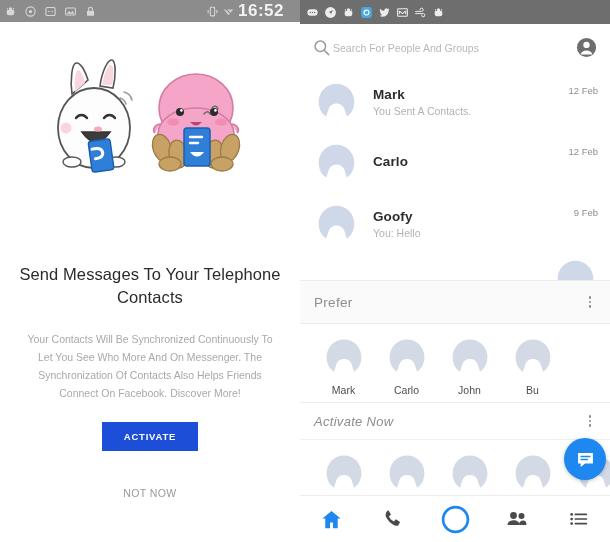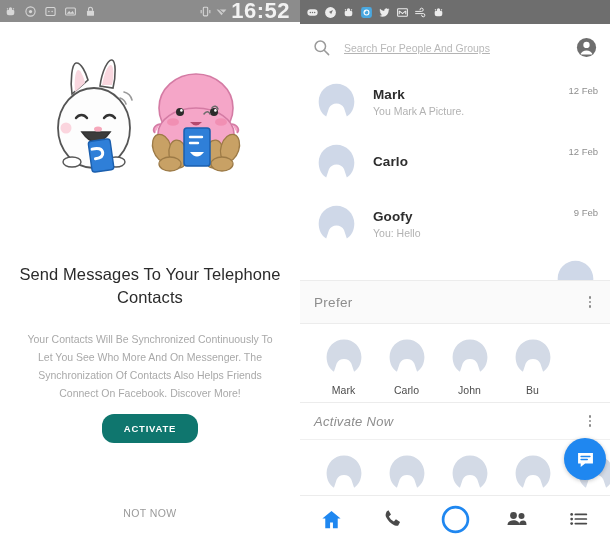--- a/index.html
+++ b/index.html
@@ -25,51 +25,51 @@
     padding: 0 4px;
     position: relative;
   }
   .sb-icons { display: flex; align-items: center; gap: 7px; }
   .sb-ic { width: 13px; height: 13px; opacity: .82; display:block; }
   .sb-right-l {
     position: absolute; right: 0; top: 0; height: 22px;
     display: flex; align-items: center; gap: 3px;
   }
   .sb-clock-l {
-    font-size: 22px; font-weight: bold; color: #f2f2f2;
+    font-size: 17px; font-weight: bold; color: #f2f2f2;
     letter-spacing: .5px; line-height: 22px;
-    padding-right: 10px;
+    padding-right: 16px;
   }
 
   .illo-wrap {
     height: 205px; display: flex; align-items: center; justify-content: center;
     padding-top: 10px;
   }
   .illo { width: 225px; height: 175px; }
 
   .left-body { padding: 0 14px; text-align: center; }
   .promo-title {
     font-size: 16.5px; color: #2b2b2b; line-height: 1.42;
     font-weight: 500; letter-spacing: .1px;
     margin-top: 36px;
   }
   .promo-body {
     font-size: 10.5px; color: #a9a9a9; line-height: 1.72;
     margin-top: 20px; padding: 0 6px;
   }
   .activate-btn {
-    display: block; margin: 12px auto 0;
-    background: #0f766e; color: #ffffff;
-    border: none; border-radius: 12px;
+    display: block; margin: 20px auto 0;
+    background: #1d4ed8; color: #ffffff;
+    border: none; border-radius: 0;
     font-size: 9.5px; font-weight: bold; letter-spacing: .8px;
     padding: 9px 22px; cursor: pointer;
     font-family: "Liberation Sans", sans-serif;
   }
   .notnow-btn {
-    display: block; margin: 64px auto 0;
+    display: block; margin: 36px auto 0;
     background: none; border: none;
     color: #9a9a9a; font-size: 10.5px; letter-spacing: .4px;
     cursor: pointer; font-family: "Liberation Sans", sans-serif;
   }
 
   
   .right-panel {
     position: relative; width: 310px; height: 542px;
     background: #ffffff; overflow: hidden;
   }
@@ -89,23 +89,22 @@
   .sbr-txt { font-size: 11px; color: #f4f4f4; font-weight: bold; }
   .sbr-clock { font-size: 12px; color: #ffffff; font-weight: bold; letter-spacing: .3px; }
 
   .search-row {
     height: 47px; display: flex; align-items: center;
     padding: 0 12px; background: #fff;
   }
   .search-input {
     flex: 1; border: none; outline: none;
     font-size: 10.5px; color: #b3b3b3;
-    margin-left: 13px; background: transparent;
+    margin-left: 2px; background: transparent;
     font-family: "Liberation Sans", sans-serif;
-    text-decoration: underline;
   }
   .search-input::placeholder { color: #b8b8b8; }
 
   .conv-list { background: #fff; }
   .conv-row {
     display: flex; align-items: center;
     padding: 7px 12px 7px 14px; height: 61px;
     position: relative; cursor: pointer;
   }
   .avatar {
@@ -330,21 +329,21 @@
 
     <div class="conv-list">
 
       <div class="conv-row">
         <svg class="avatar" viewBox="0 0 48 48">
           <circle cx="24" cy="24" r="23" fill="#fff"></circle>
           <path d="M24 5c10.5 0 19 8.5 19 19 0 7-3 13-8 16l-3-9a9 9 0 0 0-16 0l-3 9C8 37 5 31 5 24 5 13.5 13.5 5 24 5z" fill="#cfd8e8"></path>
         </svg>
         <div class="conv-txt">
           <div class="conv-name">Mark</div>
-          <div class="conv-snip">You Mark A Picture.</div>
+          <div class="conv-snip">You Sent A Contacts.</div>
         </div>
         <div class="conv-date">12 Feb</div>
       </div>
 
       <div class="conv-row">
         <svg class="avatar" viewBox="0 0 48 48">
           <circle cx="24" cy="24" r="23" fill="#fff"></circle>
           <path d="M24 5c10.5 0 19 8.5 19 19 0 7-3 13-8 16l-3-9a9 9 0 0 0-16 0l-3 9C8 37 5 31 5 24 5 13.5 13.5 5 24 5z" fill="#cfd8e8"></path>
         </svg>
         <div class="conv-txt">

